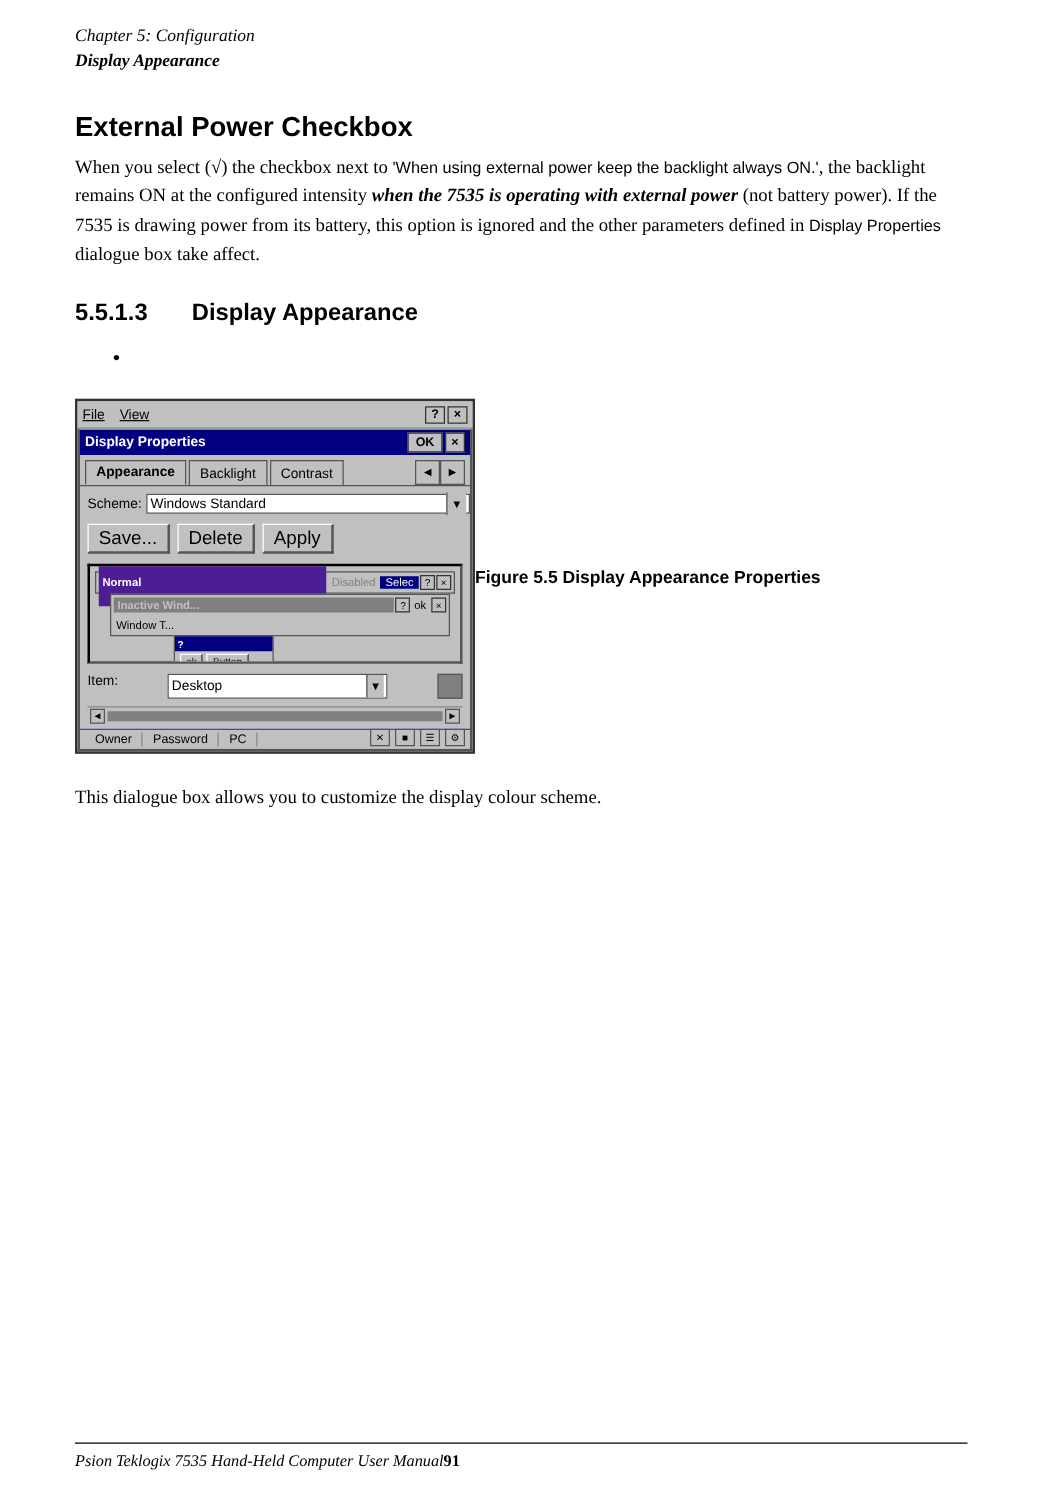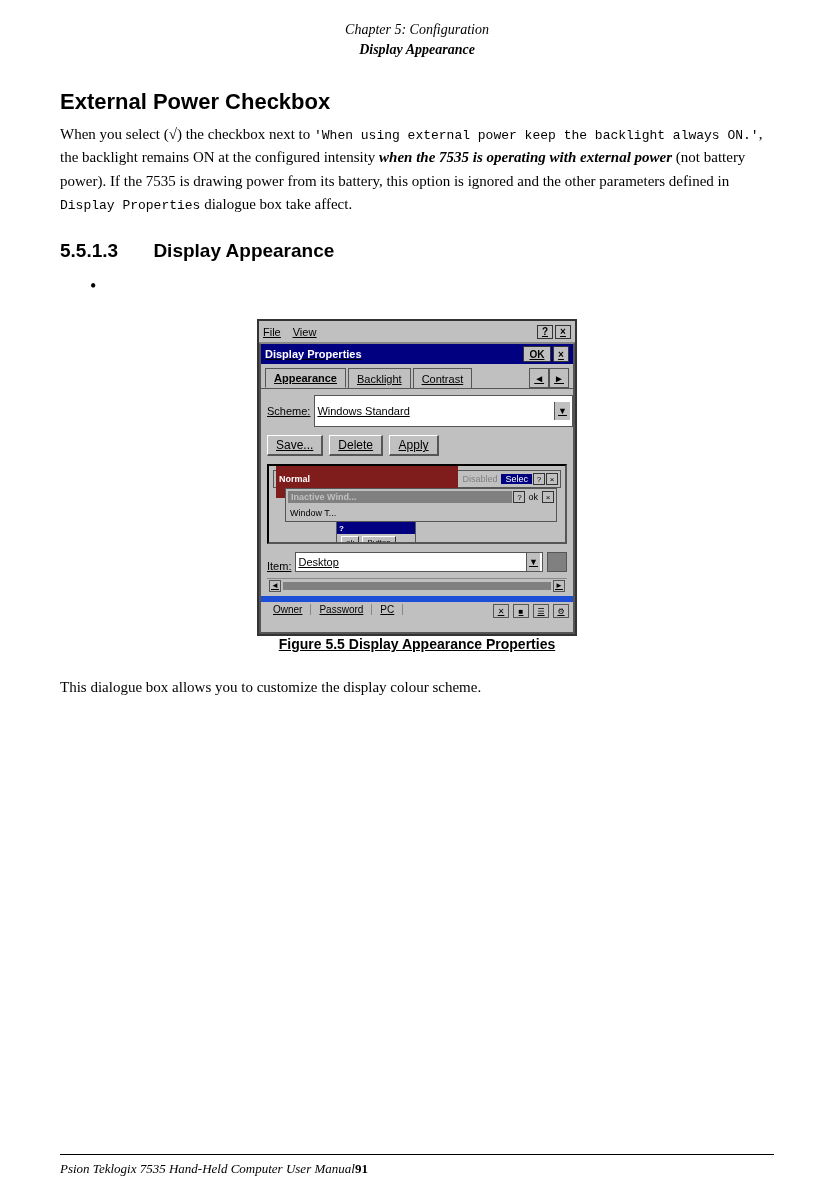--- a/index.html
+++ b/index.html
@@ -16,21 +16,21 @@
 
     .page-container {
       width: 834px;
       min-height: 1197px;
       padding: 20px 60px 60px 60px;
       position: relative;
     }
 
     
     .header {
-      text-align: center;
+      text-align: left;
       margin-bottom: 30px;
       font-size: 14px;
       line-height: 1.4;
     }
 
     .header .chapter-line {
       font-style: italic;
     }
 
     .header .display-appearance-line {
@@ -47,21 +47,21 @@
       margin-top: 10px;
     }
 
     .body-text {
       font-size: 15px;
       line-height: 1.55;
       margin-bottom: 16px;
     }
 
     .mono {
-      font-family: Liberation Mono, monospace;
+      font-family: Liberation Sans, sans-serif;
       font-size: 13px;
     }
 
     .bold-italic {
       font-weight: bold;
       font-style: italic;
     }
 
     
     .section-heading {
@@ -88,24 +88,23 @@
 
     .bullet-dot {
       margin-right: 10px;
       font-size: 18px;
       line-height: 1.4;
     }
 
     
     .figure-container {
       display: flex;
-      flex-direction: column;
+      flex-direction: row;
       align-items: center;
       margin: 20px 0 24px 0;
-      text-decoration: underline;
     }
 
     
     .dialog-wrapper {
       position: relative;
       width: 320px;
       border: 2px solid #333;
       background: #c0c0c0;
       font-family: Arial, Helvetica, sans-serif;
       font-size: 11px;
@@ -231,21 +230,21 @@
       padding: 6px 0 4px 6px;
     }
 
     .scheme-label {
       font-size: 11px;
       margin-right: 4px;
     }
 
     .scheme-dropdown {
       flex: 1;
-      height: 32px;
+      height: 16px;
       background: #ffffff;
       border: 1px solid #555;
       font-size: 11px;
       display: flex;
       align-items: center;
       padding: 0 2px;
       position: relative;
     }
 
     .dropdown-text { flex: 1; }
@@ -269,21 +268,21 @@
       padding: 4px 6px;
     }
 
     .win-btn {
       padding: 2px 8px;
       background: #c0c0c0;
       border-top: 1px solid #ffffff;
       border-left: 1px solid #ffffff;
       border-bottom: 2px solid #555;
       border-right: 2px solid #555;
-      font-size: 12px;
+      font-size: 15px;
       cursor: pointer;
       min-width: 50px;
       text-align: center;
     }
 
     
     .color-preview {
       margin: 4px 6px;
       border: 2px inset #555;
       background: #c0c0c0;
@@ -303,21 +302,21 @@
     }
 
     .sub-titlebar {
       display: flex;
       align-items: center;
       padding: 1px 2px;
       height: 16px;
     }
 
     .sub-title-normal {
-      background: #7f1d1d;
+      background: #4c1d95;
       color: #ffffff;
       font-size: 9px;
       font-weight: bold;
       flex: 1;
       padding: 14px 3px;
     }
 
     .sub-title-btn {
       width: 12px;
       height: 12px;
@@ -393,22 +392,23 @@
       border-bottom: 1px solid #333;
       border-right: 1px solid #333;
       font-size: 8px;
       padding: 1px 4px;
       cursor: pointer;
     }
 
     
     .item-row {
       display: flex;
-      align-items: flex-end;
+      align-items: flex-start;
       padding: 4px 6px;
+      gap: 36px;
     }
 
     .item-label {
       font-size: 11px;
       margin-right: 4px;
     }
 
     .item-dropdown {
       flex: 1;
       height: 20px;
@@ -466,25 +466,25 @@
       display: flex;
       align-items: center;
       justify-content: center;
       font-size: 8px;
       cursor: pointer;
     }
 
     
     .status-bar {
       display: flex;
-      align-items: flex-start;
+      align-items: flex-end;
       padding: 2px 4px;
-      border-top: 6px solid #1d4ed8;
-      background: #c0c0c0;
-      height: 36px;
+      border-top: 1px solid #1d4ed8;
+      background: #c0c0c0;
+      height: 16px;
     }
 
     .status-item {
       font-size: 10px;
       padding: 0 8px;
       border-right: 1px solid #888;
     }
 
     .status-icons {
       display: flex;

